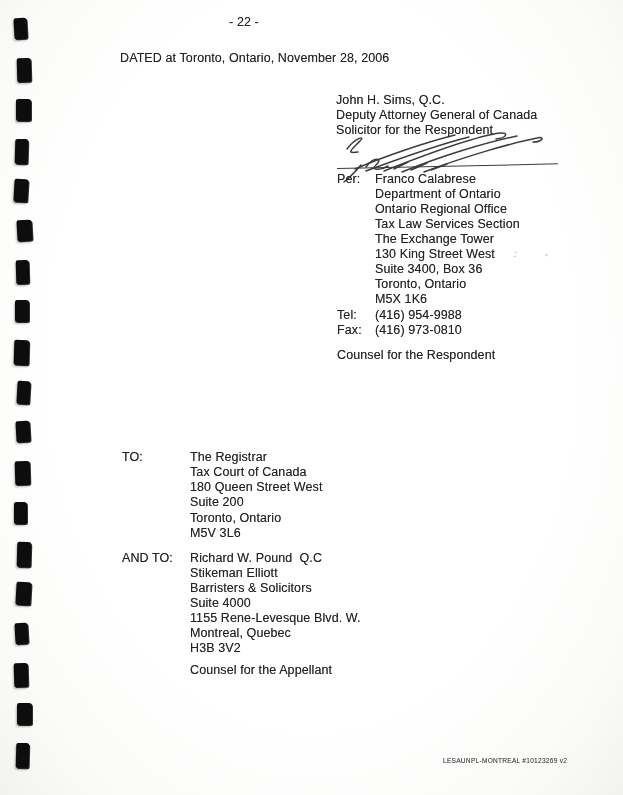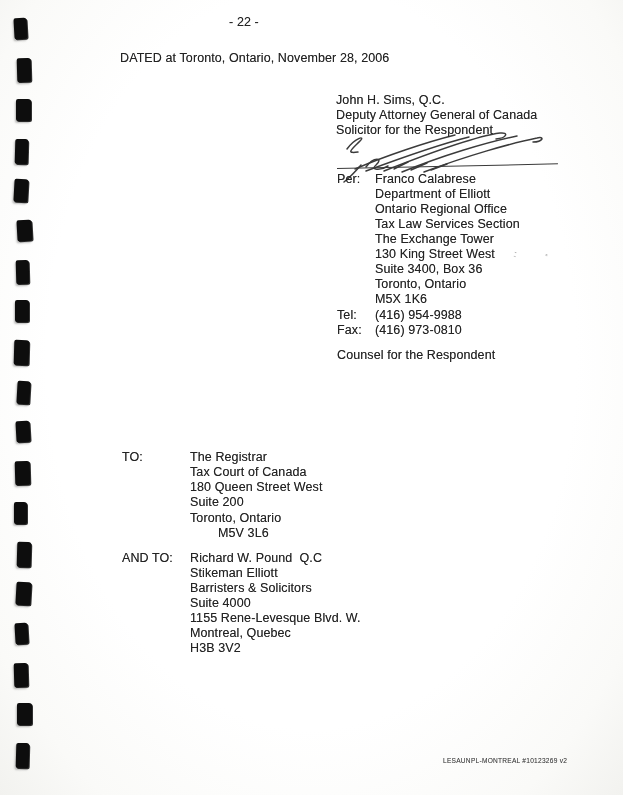--- a/index.html
+++ b/index.html
@@ -86,21 +86,21 @@
       <path d="M76,45 L92,38"></path>
       <path d="M96,45 L112,39"></path>
       <path d="M26,40 C20,47 14,53 9,57"></path>
     </g>
   </svg>
   <div class="sigline"></div>
 
   <div class="txt" style="left:337px;top:172px;">Per:</div>
   <div class="txt" style="left:375px;top:172px;text-align:right;">Franco Calabrese</div>
 
-  <div class="txt bline" style="left:375px;top:187px;">Department of Elliott</div>
+  <div class="txt bline" style="left:375px;top:187px;">Department of Ontario</div>
   <div class="txt bline" style="left:375px;top:202px;">Ontario Regional Office</div>
   <div class="txt bline" style="left:375px;top:217px;">Tax Law Services Section</div>
   <div class="txt bline" style="left:375px;top:232px;">The Exchange Tower</div>
   <div class="txt bline" style="left:375px;top:247px;">130 King Street West</div>
   <div class="txt bline" style="left:375px;top:262px;">Suite 3400, Box 36</div>
   <div class="txt bline" style="left:375px;top:277px;">Toronto, Ontario</div>
   <div class="txt bline" style="left:375px;top:292px;">M5X 1K6</div>
 
   <div class="txt" style="left:337px;top:308px;">Tel:</div>
   <div class="txt" style="left:375px;top:308px;">(416) 954-9988</div>
@@ -111,27 +111,28 @@
 
   <span class="speck" style="left:514px;top:249px;transform:rotate(12deg);">:</span>
   <span class="speck" style="left:545px;top:252px;transform:rotate(18deg);">'</span>
 
   <div class="txt" style="left:122px;top:450px;">TO:</div>
   <div class="txt bline" style="left:190px;top:450px;">The Registrar</div>
   <div class="txt bline" style="left:190px;top:465px;">Tax Court of Canada</div>
   <div class="txt bline" style="left:190px;top:480px;">180 Queen Street West</div>
   <div class="txt bline" style="left:190px;top:495px;">Suite 200</div>
   <div class="txt bline" style="left:190px;top:511px;">Toronto, Ontario</div>
-  <div class="txt bline" style="left:190px;top:526px;margin-left:28px;">M5V 3L6</div>
+  <div class="txt bline" style="left:190px;top:526px;">M5V 3L6</div>
 
   <div class="txt" style="left:122px;top:551px;text-align:center;">AND TO:</div>
   <div class="txt bline" style="left:190px;top:551px;">Richard W. Pound  Q.C</div>
   <div class="txt bline" style="left:190px;top:566px;">Stikeman Elliott</div>
   <div class="txt bline" style="left:190px;top:581px;">Barristers &amp; Solicitors</div>
   <div class="txt bline" style="left:190px;top:596px;">Suite 4000</div>
   <div class="txt bline" style="left:190px;top:611px;">1155 Rene-Levesque Blvd. W.</div>
   <div class="txt bline" style="left:190px;top:626px;">Montreal, Quebec</div>
   <div class="txt bline" style="left:190px;top:641px;">H3B 3V2</div>
 
+  <div class="txt" style="left:190px;top:663px;">Counsel for the Appellant</div>
 
   <div class="footer">LESAUNPL-MONTREAL #10123269 v2</div>
 
 </div>
 
 </body></html>

